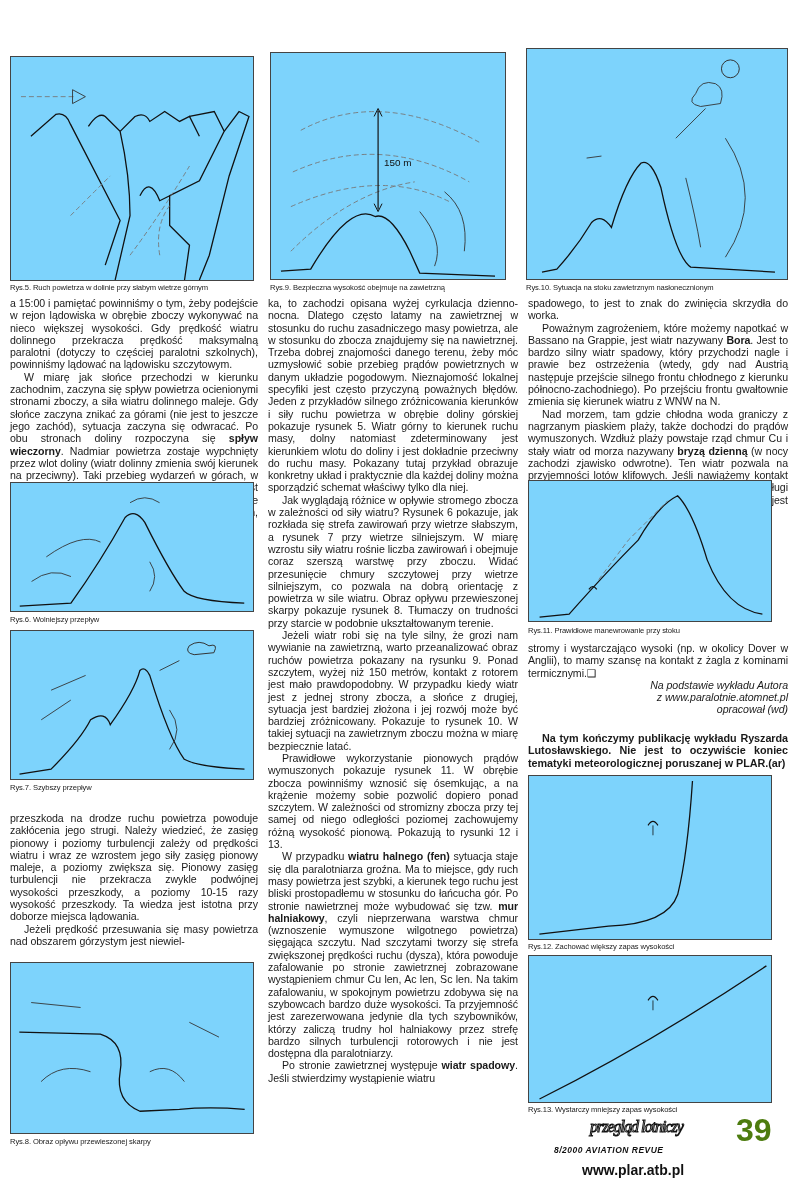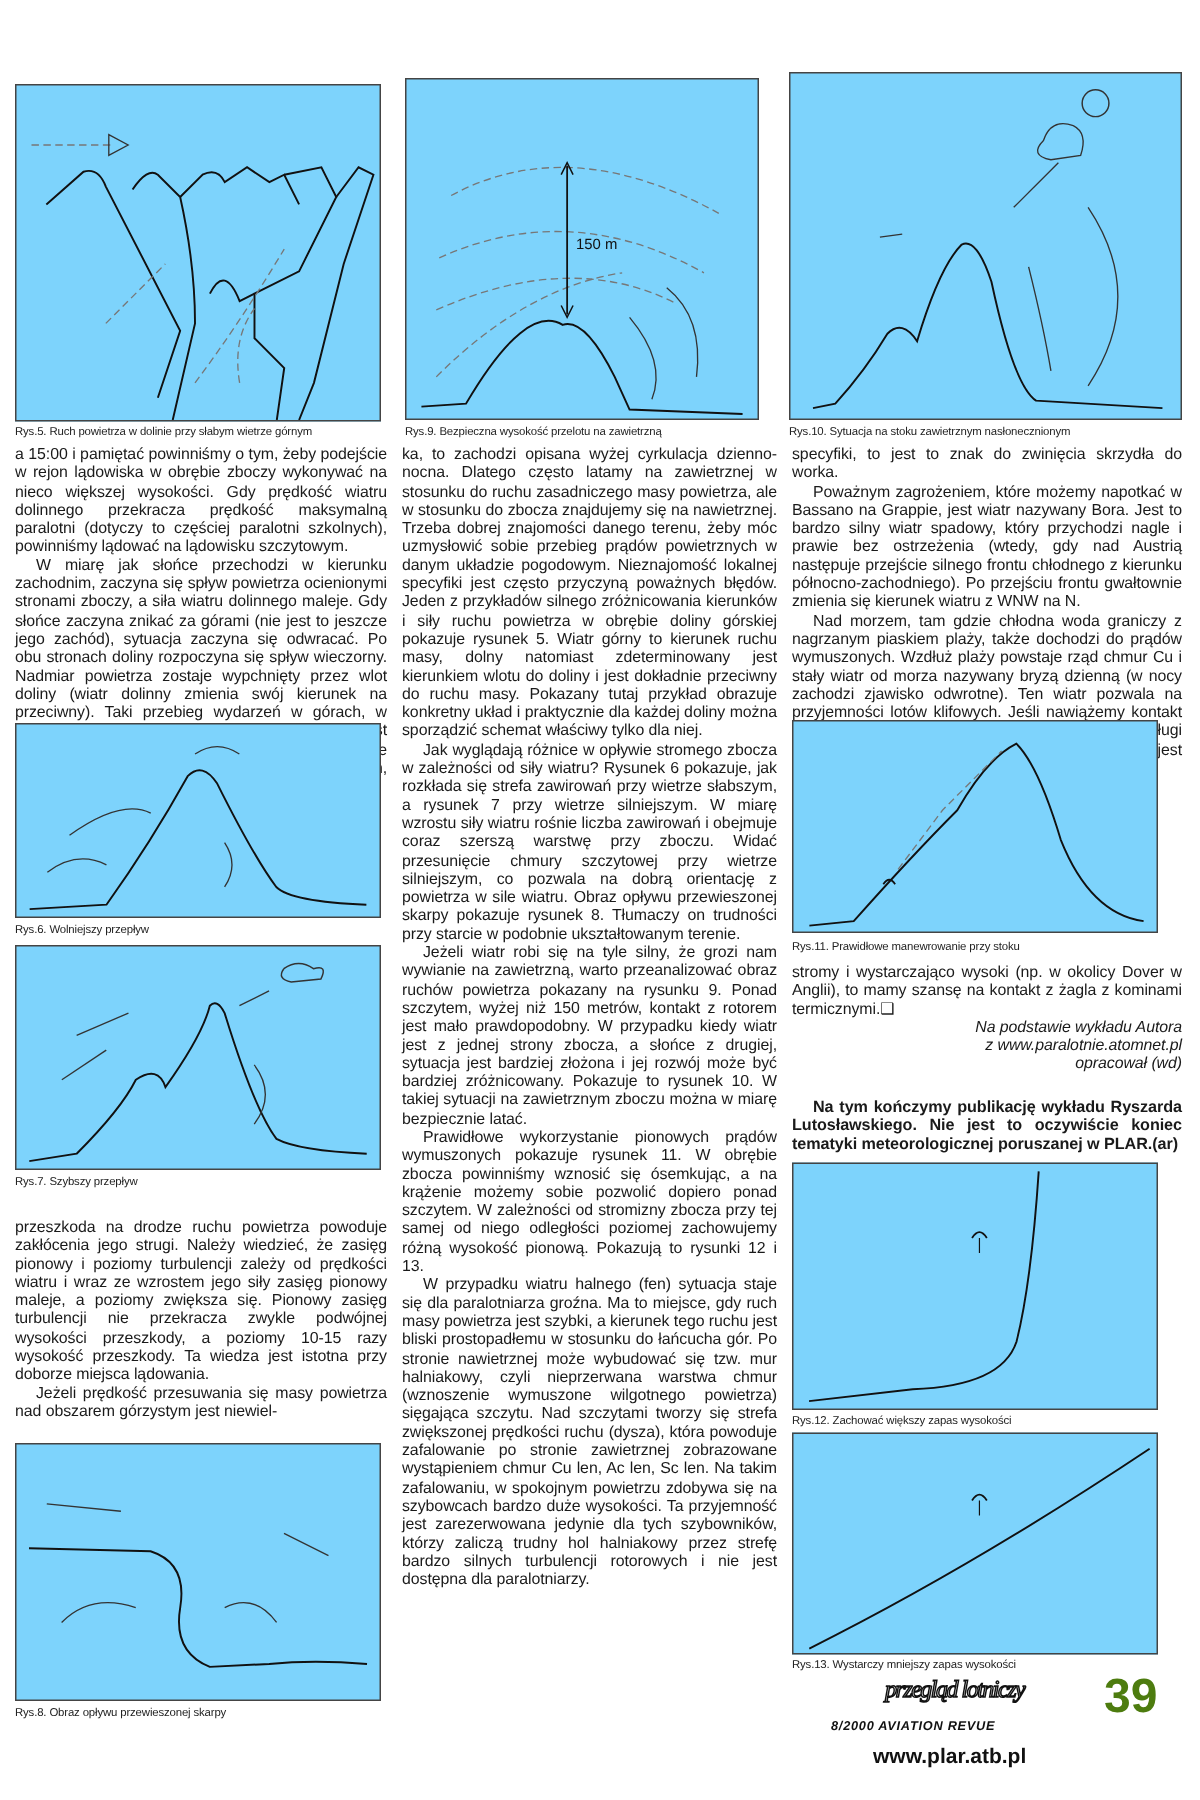--- a/index.html
+++ b/index.html
@@ -3,21 +3,21 @@
 <meta charset="utf-8">
 <style>
   html,body{margin:0;padding:0;background:#fff;}
   body{width:800px;height:1200px;position:relative;overflow:hidden;font-family:"Liberation Sans",sans-serif;color:#1a1a1a;}
   .fig{position:absolute;border:1.5px solid #444;background:#7dd3fc;box-sizing:border-box;}
   .fig svg{width:100%;height:100%;display:block;}
   .cap{position:absolute;font-size:7.6px;color:#222;white-space:nowrap;letter-spacing:-0.1px;}
   .col{position:absolute;font-size:10.6px;line-height:12.3px;text-align:justify;letter-spacing:-0.05px;}
   .col p{margin:0;text-indent:14px;}
   .col p.first{text-indent:0;}
-  .col b{font-weight:normal;}
+  .col b{font-weight:bold;}
   .sig{text-align:right;font-style:italic;font-size:10.6px;line-height:12.3px;}
   .closing{font-weight:bold;font-size:10.8px;line-height:12.6px;text-align:justify;margin-top:16px;text-indent:14px;}
   .mast{position:absolute;left:590px;top:1118px;width:200px;height:70px;}
   .mast .logo{position:absolute;left:0;top:0;font-family:"Liberation Serif",serif;font-style:italic;font-size:16px;color:#fff;-webkit-text-stroke:1px #111;letter-spacing:-1px;}
   .mast .pnum{position:absolute;left:146px;top:-6px;font-weight:bold;font-size:32px;color:#4d7c0f;}
   .mast .issue{position:absolute;left:-36px;top:27px;font-weight:bold;font-style:italic;font-size:8.5px;color:#111;letter-spacing:0.5px;}
   .mast .url{position:absolute;left:-8px;top:44px;font-weight:bold;font-size:14px;color:#111;}
   .stroke{fill:none;stroke:#111;stroke-width:1.3;}
   .flow{fill:none;stroke:#777;stroke-width:0.9;stroke-dasharray:5 3;}
   .arrow{fill:none;stroke:#333;stroke-width:0.9;}
@@ -50,21 +50,21 @@
     <path class="flow" d="M20 200 Q80 140 145 130"></path>
     <line x1="108" y1="58" x2="108" y2="158" stroke="#111" stroke-width="1.2"></line>
     <path d="M104 64 L108 56 L112 64" fill="none" stroke="#111"></path>
     <path d="M104 152 L108 160 L112 152" fill="none" stroke="#111"></path>
     <text x="114" y="114" font-size="10" font-family="Liberation Sans, sans-serif" fill="#111">150 m</text>
     <path class="stroke" d="M10 220 L40 218 Q80 150 105 165 Q120 160 140 200 L150 222 L226 225"></path>
     <path class="arrow" d="M150 160 Q175 190 165 215"></path>
       <path class="arrow" d="M175 140 Q200 160 195 200"></path>
   </svg>
 </div>
-<div class="cap" style="left:270px;top:283px;">Rys.9. Bezpieczna wysokość przelotu na zawietrzną</div>
+<div class="cap" style="left:270px;top:283px;">Rys.9. Bezpieczna wysokość obejmuje na zawietrzną</div>
 
 <div class="fig" style="left:526px;top:48px;width:262px;height:232px;">
   <svg viewBox="0 0 262 232">
     <circle cx="205" cy="20" r="9" fill="none" stroke="#333"></circle>
     <path class="arrow" d="M190 35 Q175 30 170 45 Q160 55 175 58 L195 55 Q200 40 190 35"></path>
     <path class="stroke" d="M15 225 L30 222 Q50 200 65 175 Q75 165 85 180 Q100 130 115 115 Q125 110 135 140 Q150 210 165 220 L250 225"></path>
     <path class="arrow" d="M60 110 L75 108"></path>
       <path class="arrow" d="M150 90 L180 60"></path>
     <path class="arrow" d="M200 90 Q240 150 200 210"></path>
       <path class="arrow" d="M160 130 Q170 170 175 200"></path>
@@ -115,24 +115,25 @@
   </svg>
 </div>
 <div class="cap" style="left:10px;top:1137px;">Rys.8. Obraz opływu przewieszonej skarpy</div>
 
 <div class="col" style="left:268px;top:297px;width:250px;">
   <p class="first">ka, to zachodzi opisana wyżej cyrkulacja dzienno-nocna. Dlatego często latamy na zawietrznej w stosunku do ruchu zasadniczego masy powietrza, ale w stosunku do zbocza znajdujemy się na nawietrznej. Trzeba dobrej znajomości danego terenu, żeby móc uzmysłowić sobie przebieg prądów powietrznych w danym układzie pogodowym. Nieznajomość lokalnej specyfiki jest często przyczyną poważnych błędów. Jeden z przykładów silnego zróżnicowania kierunków i siły ruchu powietrza w obrębie doliny górskiej pokazuje rysunek 5. Wiatr górny to kierunek ruchu masy, dolny natomiast zdeterminowany jest kierunkiem wlotu do doliny i jest dokładnie przeciwny do ruchu masy. Pokazany tutaj przykład obrazuje konkretny układ i praktycznie dla każdej doliny można sporządzić schemat właściwy tylko dla niej.</p>
   <p>Jak wyglądają różnice w opływie stromego zbocza w zależności od siły wiatru? Rysunek 6 pokazuje, jak rozkłada się strefa zawirowań przy wietrze słabszym, a rysunek 7 przy wietrze silniejszym. W miarę wzrostu siły wiatru rośnie liczba zawirowań i obejmuje coraz szerszą warstwę przy zboczu. Widać przesunięcie chmury szczytowej przy wietrze silniejszym, co pozwala na dobrą orientację z powietrza w sile wiatru. Obraz opływu przewieszonej skarpy pokazuje rysunek 8. Tłumaczy on trudności przy starcie w podobnie ukształtowanym terenie.</p>
   <p>Jeżeli wiatr robi się na tyle silny, że grozi nam wywianie na zawietrzną, warto przeanalizować obraz ruchów powietrza pokazany na rysunku 9. Ponad szczytem, wyżej niż 150 metrów, kontakt z rotorem jest mało prawdopodobny. W przypadku kiedy wiatr jest z jednej strony zbocza, a słońce z drugiej, sytuacja jest bardziej złożona i jej rozwój może być bardziej zróżnicowany. Pokazuje to rysunek 10. W takiej sytuacji na zawietrznym zboczu można w miarę bezpiecznie latać.</p>
   <p>Prawidłowe wykorzystanie pionowych prądów wymuszonych pokazuje rysunek 11. W obrębie zbocza powinniśmy wznosić się ósemkując, a na krążenie możemy sobie pozwolić dopiero ponad szczytem. W zależności od stromizny zbocza przy tej samej od niego odległości poziomej zachowujemy różną wysokość pionową. Pokazują to rysunki 12 i 13.</p>
   <p><span>W przypadku </span><b>wiatru halnego (fen)</b><span> sytuacja staje się dla paralotniarza groźna. Ma to miejsce, gdy ruch masy powietrza jest szybki, a kierunek tego ruchu jest bliski prostopadłemu w stosunku do łańcucha gór. Po stronie nawietrznej może wybudować się tzw. </span><b>mur halniakowy</b><span>, czyli nieprzerwana warstwa chmur (wznoszenie wymuszone wilgotnego powietrza) sięgająca szczytu. Nad szczytami tworzy się strefa zwiększonej prędkości ruchu (dysza), która powoduje zafalowanie po stronie zawietrznej zobrazowane wystąpieniem chmur Cu len, Ac len, Sc len. Na takim zafalowaniu, w spokojnym powietrzu zdobywa się na szybowcach bardzo duże wysokości. Ta przyjemność jest zarezerwowana jedynie dla tych szybowników, którzy zaliczą trudny hol halniakowy przez strefę bardzo silnych turbulencji rotorowych i nie jest dostępna dla paralotniarzy.</span></p>
+  <p><span>Po stronie zawietrznej występuje </span><b>wiatr spadowy</b><span>. Jeśli stwierdzimy wystąpienie wiatru</span></p>
 </div>
 
 <div class="col" style="left:528px;top:297px;width:260px;">
-  <p class="first">specyfiki, to jest to znak do zwinięcia skrzydła do worka.</p>
+  <p class="first">spadowego, to jest to znak do zwinięcia skrzydła do worka.</p>
   <p><span>Poważnym zagrożeniem, które możemy napotkać w Bassano na Grappie, jest wiatr nazywany </span><b>Bora</b><span>. Jest to bardzo silny wiatr spadowy, który przychodzi nagle i prawie bez ostrzeżenia (wtedy, gdy nad Austrią następuje przejście silnego frontu chłodnego z kierunku północno-zachodniego). Po przejściu frontu gwałtownie zmienia się kierunek wiatru z WNW na N.</span></p>
   <p><span>Nad morzem, tam gdzie chłodna woda graniczy z nagrzanym piaskiem plaży, także dochodzi do prądów wymuszonych. Wzdłuż plaży powstaje rząd chmur Cu i stały wiatr od morza nazywany </span><b>bryzą dzienną</b><span> (w nocy zachodzi zjawisko odwrotne). Ten wiatr pozwala na przyjemności lotów klifowych. Jeśli nawiążemy kontakt ze wznoszeniami bryzowymi to możemy wykonać długi przelot z bocznym wiatrem. Jeśli klif nie jest ekstremalnie</span></p>
 </div>
 
 <div class="fig" style="left:528px;top:480px;width:244px;height:142px;">
   <svg viewBox="0 0 244 142">
     <path class="stroke" d="M10 138 L40 135 Q80 90 110 60 Q130 25 150 15 Q165 30 180 80 Q200 130 236 135"></path>
     <path d="M60 110 q4 -6 8 0" fill="none" stroke="#111" stroke-width="1.2"></path>
     <path class="flow" d="M70 100 L100 60 L120 40 L140 20"></path>
   </svg>

